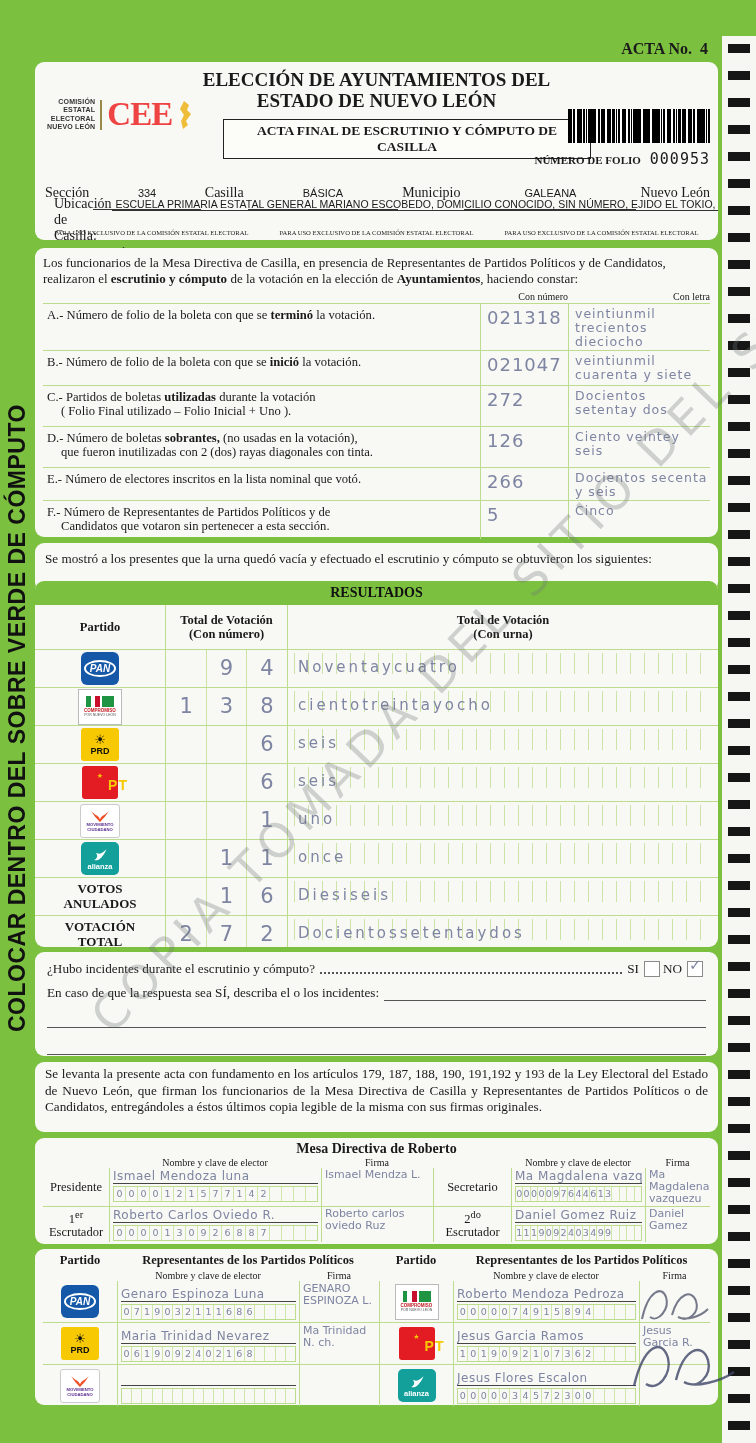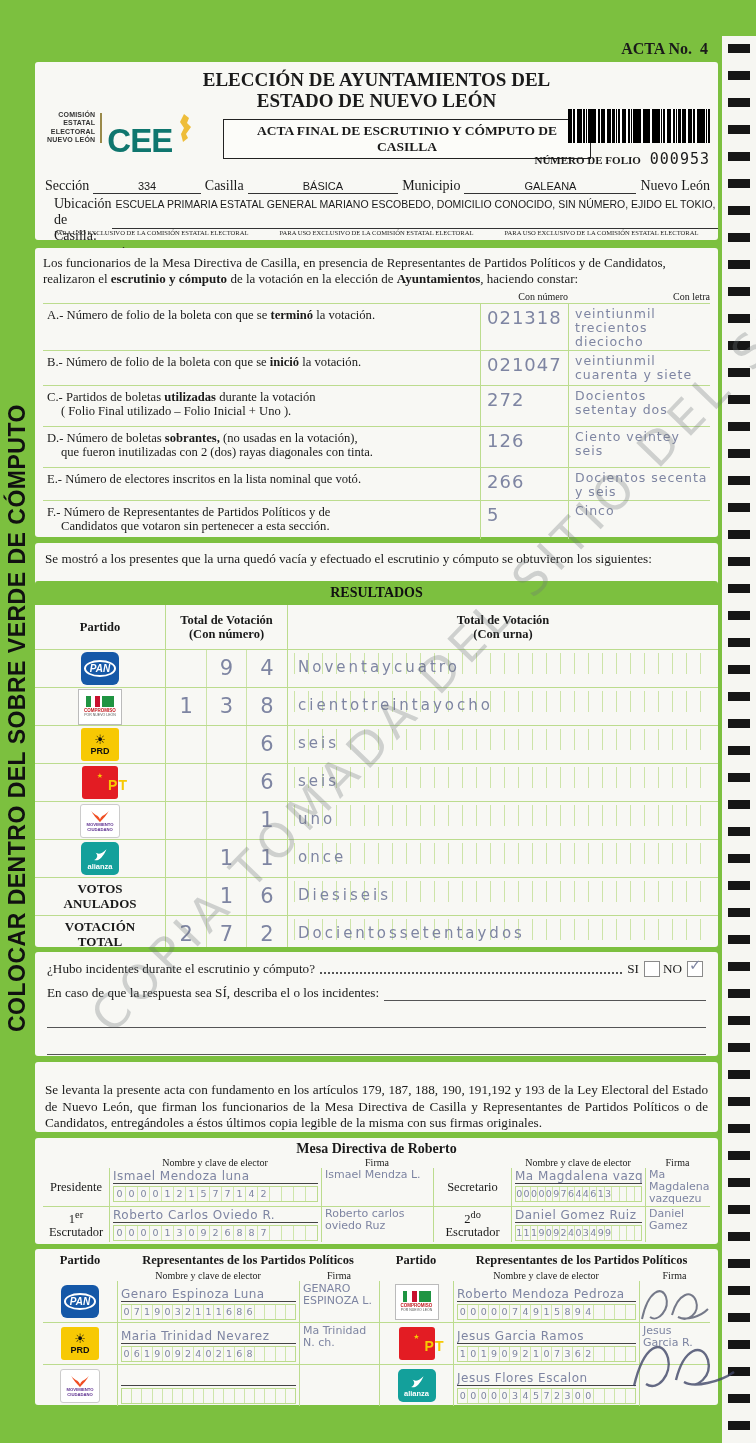--- a/index.html
+++ b/index.html
@@ -12,51 +12,51 @@
   .binding{position:absolute;right:0;top:36px;bottom:0;width:34px;background:#f6f6f2;}
   .binding .marks{position:absolute;left:6px;right:6px;top:8px;bottom:2px;
      background:repeating-linear-gradient(to bottom,#161616 0 9px,transparent 9px 27px);}
   
   .side-text{position:absolute;left:4px;top:1032px;transform-origin:0 0;transform:rotate(-90deg);
      white-space:nowrap;font-weight:bold;font-size:23px;letter-spacing:.5px;color:#111;}
   
   .watermark{position:absolute;left:80px;top:1005px;transform-origin:0 0;transform:rotate(-46deg);
      font-family:"DejaVu Sans",sans-serif;font-size:47px;letter-spacing:7px;
      color:rgba(110,115,120,.30);white-space:nowrap;z-index:6;pointer-events:none;}
-  .box{position:absolute;left:35px;width:683px;background:#f8f8f4;border-radius:3px;box-sizing:border-box;}
+  .box{position:absolute;left:35px;width:683px;background:#f8f8f4;border-radius:9px;box-sizing:border-box;}
   
   .acta-no{position:absolute;right:48px;top:40px;font-family:"Liberation Serif",serif;
      font-weight:bold;font-size:16px;}
   #headerBox{top:62px;height:178px;}
   .title{position:absolute;left:130px;right:130px;top:7px;text-align:center;
      font-family:"Liberation Serif",serif;font-weight:bold;font-size:19px;line-height:1.12;}
   .brand{position:absolute;left:12px;top:36px;display:flex;align-items:center;gap:5px;}
   .org{display:flex;flex-direction:column;align-items:flex-end;font-size:7px;font-weight:bold;
      color:#333;line-height:1.15;letter-spacing:.2px;}
   .org-div{width:2px;height:30px;background:#9a8a4a;}
-  .cee{font-family:Liberation Sans, sans-serif;font-weight:bold;font-size:33px;color:#0f766e;
-     letter-spacing:-1px;line-height:1;margin-top:26px;}
+  .cee{font-family:Liberation Serif, serif;font-weight:bold;font-size:33px;color:#ef4444;
+     letter-spacing:-1px;line-height:1;}
   .subtitle{position:absolute;left:188px;top:57px;width:362px;text-align:center;
      border:1.5px solid #222;padding:3px 2px;font-family:"Liberation Serif",serif;
      font-weight:bold;font-size:13.5px;background:#fcfcf9;}
   .barcode{position:absolute;right:8px;top:47px;width:142px;height:34px;background-color:#fff;
      background-image:repeating-linear-gradient(90deg,#000 0 2px,transparent 2px 5px),
        repeating-linear-gradient(90deg,#000 0 1px,transparent 1px 3px),
        repeating-linear-gradient(90deg,#000 0 3px,transparent 3px 11px);}
   .folio{position:absolute;right:8px;top:88px;display:flex;align-items:baseline;gap:9px;}
   .folio-label{font-family:"Liberation Serif",serif;font-weight:bold;font-size:11px;}
   .folio-val{font-family:"DejaVu Sans Mono",monospace;font-size:15px;letter-spacing:1px;}
   .loc-row{position:absolute;left:10px;right:8px;top:110px;display:flex;align-items:baseline;
      font-family:"Liberation Serif",serif;font-size:14px;}
   .fval{flex:1;border-bottom:1px solid #333;text-align:center;
-     font-family:"Liberation Sans",sans-serif;font-size:11px;padding-bottom:1px;margin:8px 4px;}
+     font-family:"Liberation Sans",sans-serif;font-size:11px;padding-bottom:10px;margin:15px 4px;}
   .ubic{position:absolute;left:19px;right:8px;top:134px;font-family:"Liberation Serif",serif;font-size:14px;}
   .ubic-line1{display:flex;align-items:baseline;}
   .ubic-val{flex:1;border-bottom:1px solid #333;font-family:"Liberation Sans",sans-serif;
-     font-size:10.5px;padding:0 2px 18px 4px;white-space:nowrap;}
+     font-size:10.5px;padding:0 2px 0 4px;white-space:nowrap;}
   .ubic-line2{border-bottom:1px solid #333;font-family:"Liberation Sans",sans-serif;
      font-size:10.5px;padding:3px 2px 2px 2px;}
   .uso-row{position:absolute;left:4px;right:4px;bottom:4px;display:flex;justify-content:space-around;
      font-family:"Liberation Serif",serif;font-size:6.6px;color:#222;}
   
   #afBox{top:248px;height:289px;padding:7px 8px 8px 8px;}
   .intro{font-family:"Liberation Serif",serif;font-size:13px;line-height:1.22;}
   .ftable{margin-top:3px;}
   .frow{display:grid;grid-template-columns:1fr 88px 142px;align-items:stretch;border-top:1px solid #bcdc8e;}
   .fhead{display:grid;grid-template-columns:1fr 88px 142px;border-top:none;}
@@ -121,21 +121,21 @@
   #incBox{top:952px;height:104px;padding:9px 12px;}
   .inc-q{display:flex;align-items:flex-end;font-family:"Liberation Serif",serif;font-size:13.2px;}
   .leader{flex:1;border-bottom:2px dotted #555;margin:0 5px 3px 5px;height:10px;}
   .chk{width:14px;height:14px;border:1px solid #8a8a8a;background:#fff;margin:0 3px 0 5px;
      position:relative;}
   .chk .hw{position:absolute;left:1px;top:-6px;font-size:15px;}
   .inc-d{display:flex;align-items:flex-end;margin-top:8px;font-family:"Liberation Serif",serif;font-size:13.2px;}
   .uline{flex:1;border-bottom:1.5px solid #555;margin-left:5px;height:12px;}
   .write-line{border-bottom:1.5px solid #555;height:24px;margin-top:2px;}
   
-  #legalBox{top:1062px;height:70px;padding:20px 10px;}
+  #legalBox{top:1062px;height:70px;padding:4px 10px;}
   .legal{font-family:"Liberation Serif",serif;font-size:13.2px;line-height:1.25;text-align:justify;}
   
   #mesaBox{top:1138px;height:106px;padding:3px 8px;}
   .mesa-title{text-align:center;font-family:"Liberation Serif",serif;font-weight:bold;font-size:14px;}
   .mesa-head{display:grid;grid-template-columns:66px 212px 112px 78px 134px 65px;
      font-family:"Liberation Serif",serif;font-size:10px;text-align:center;}
   .mesa-row{display:grid;grid-template-columns:66px 212px 112px 78px 134px 65px;min-height:34px;}
   .mesa-row > div{border-left:1px solid #bcdc8e;padding:1px 3px;box-sizing:border-box;}
   .mesa-row > div:first-child{border-left:none;}
   .mesa-row + .mesa-row{border-top:1px solid #bcdc8e;}

